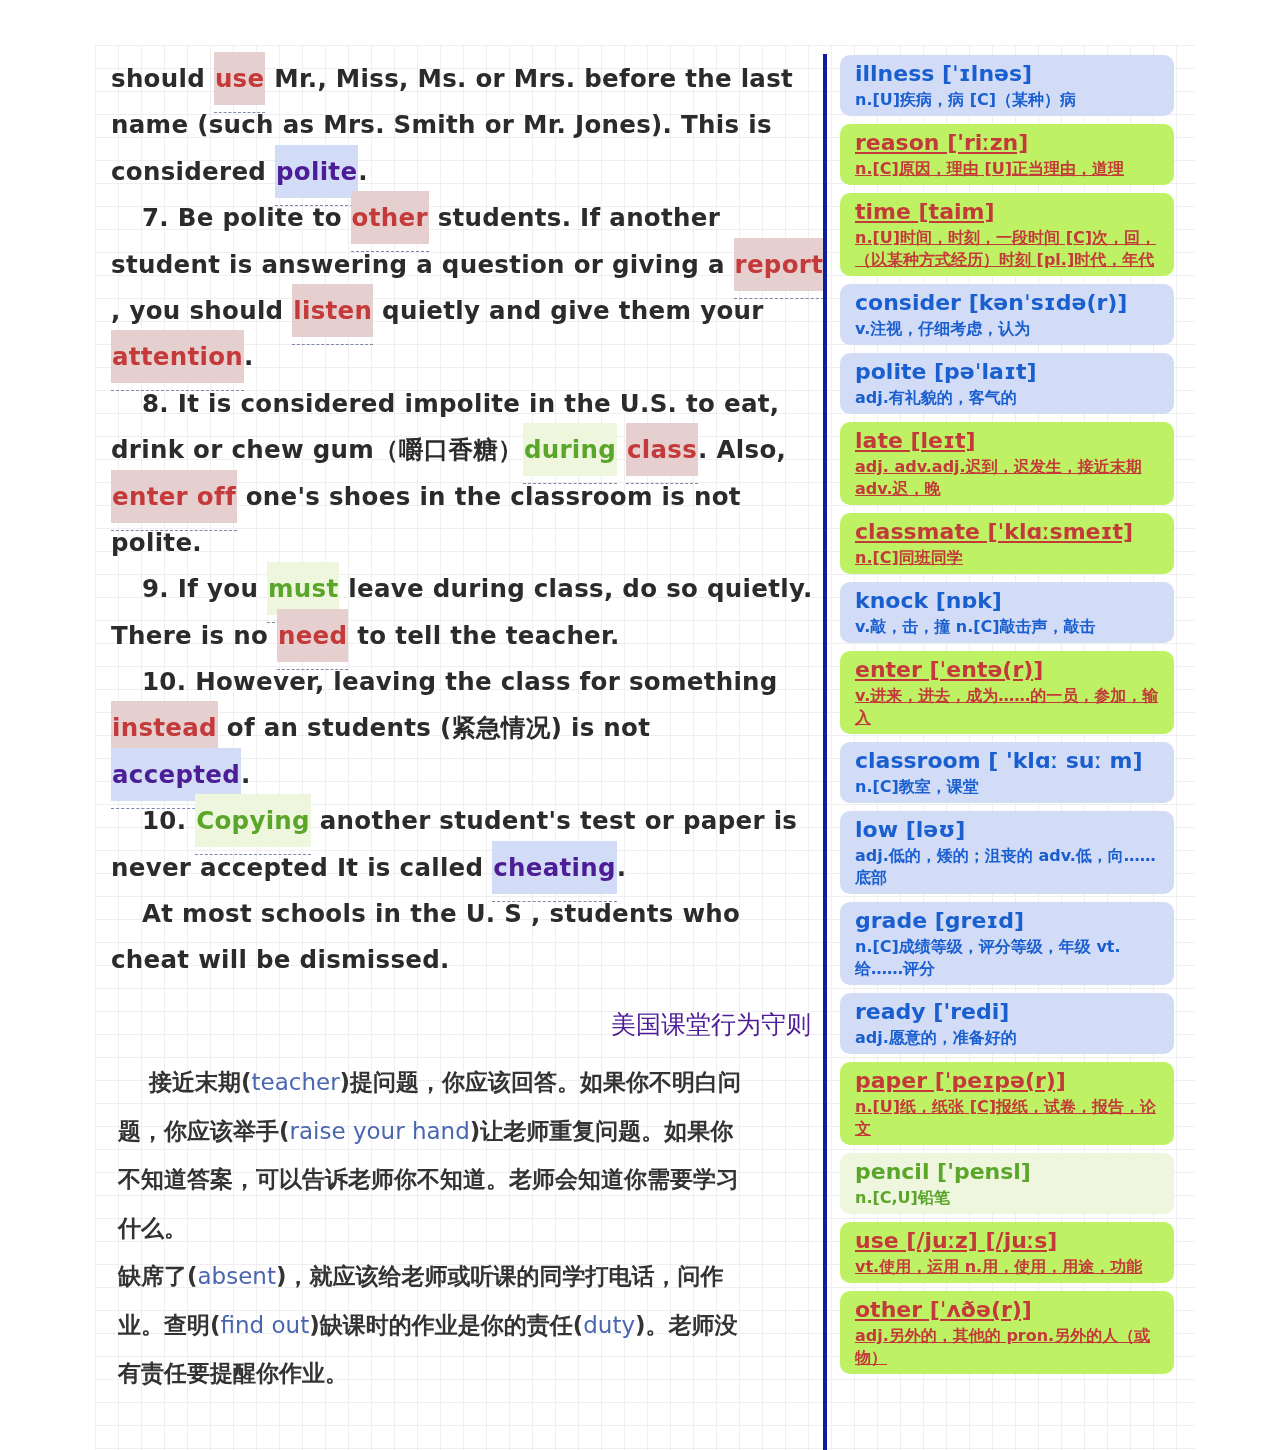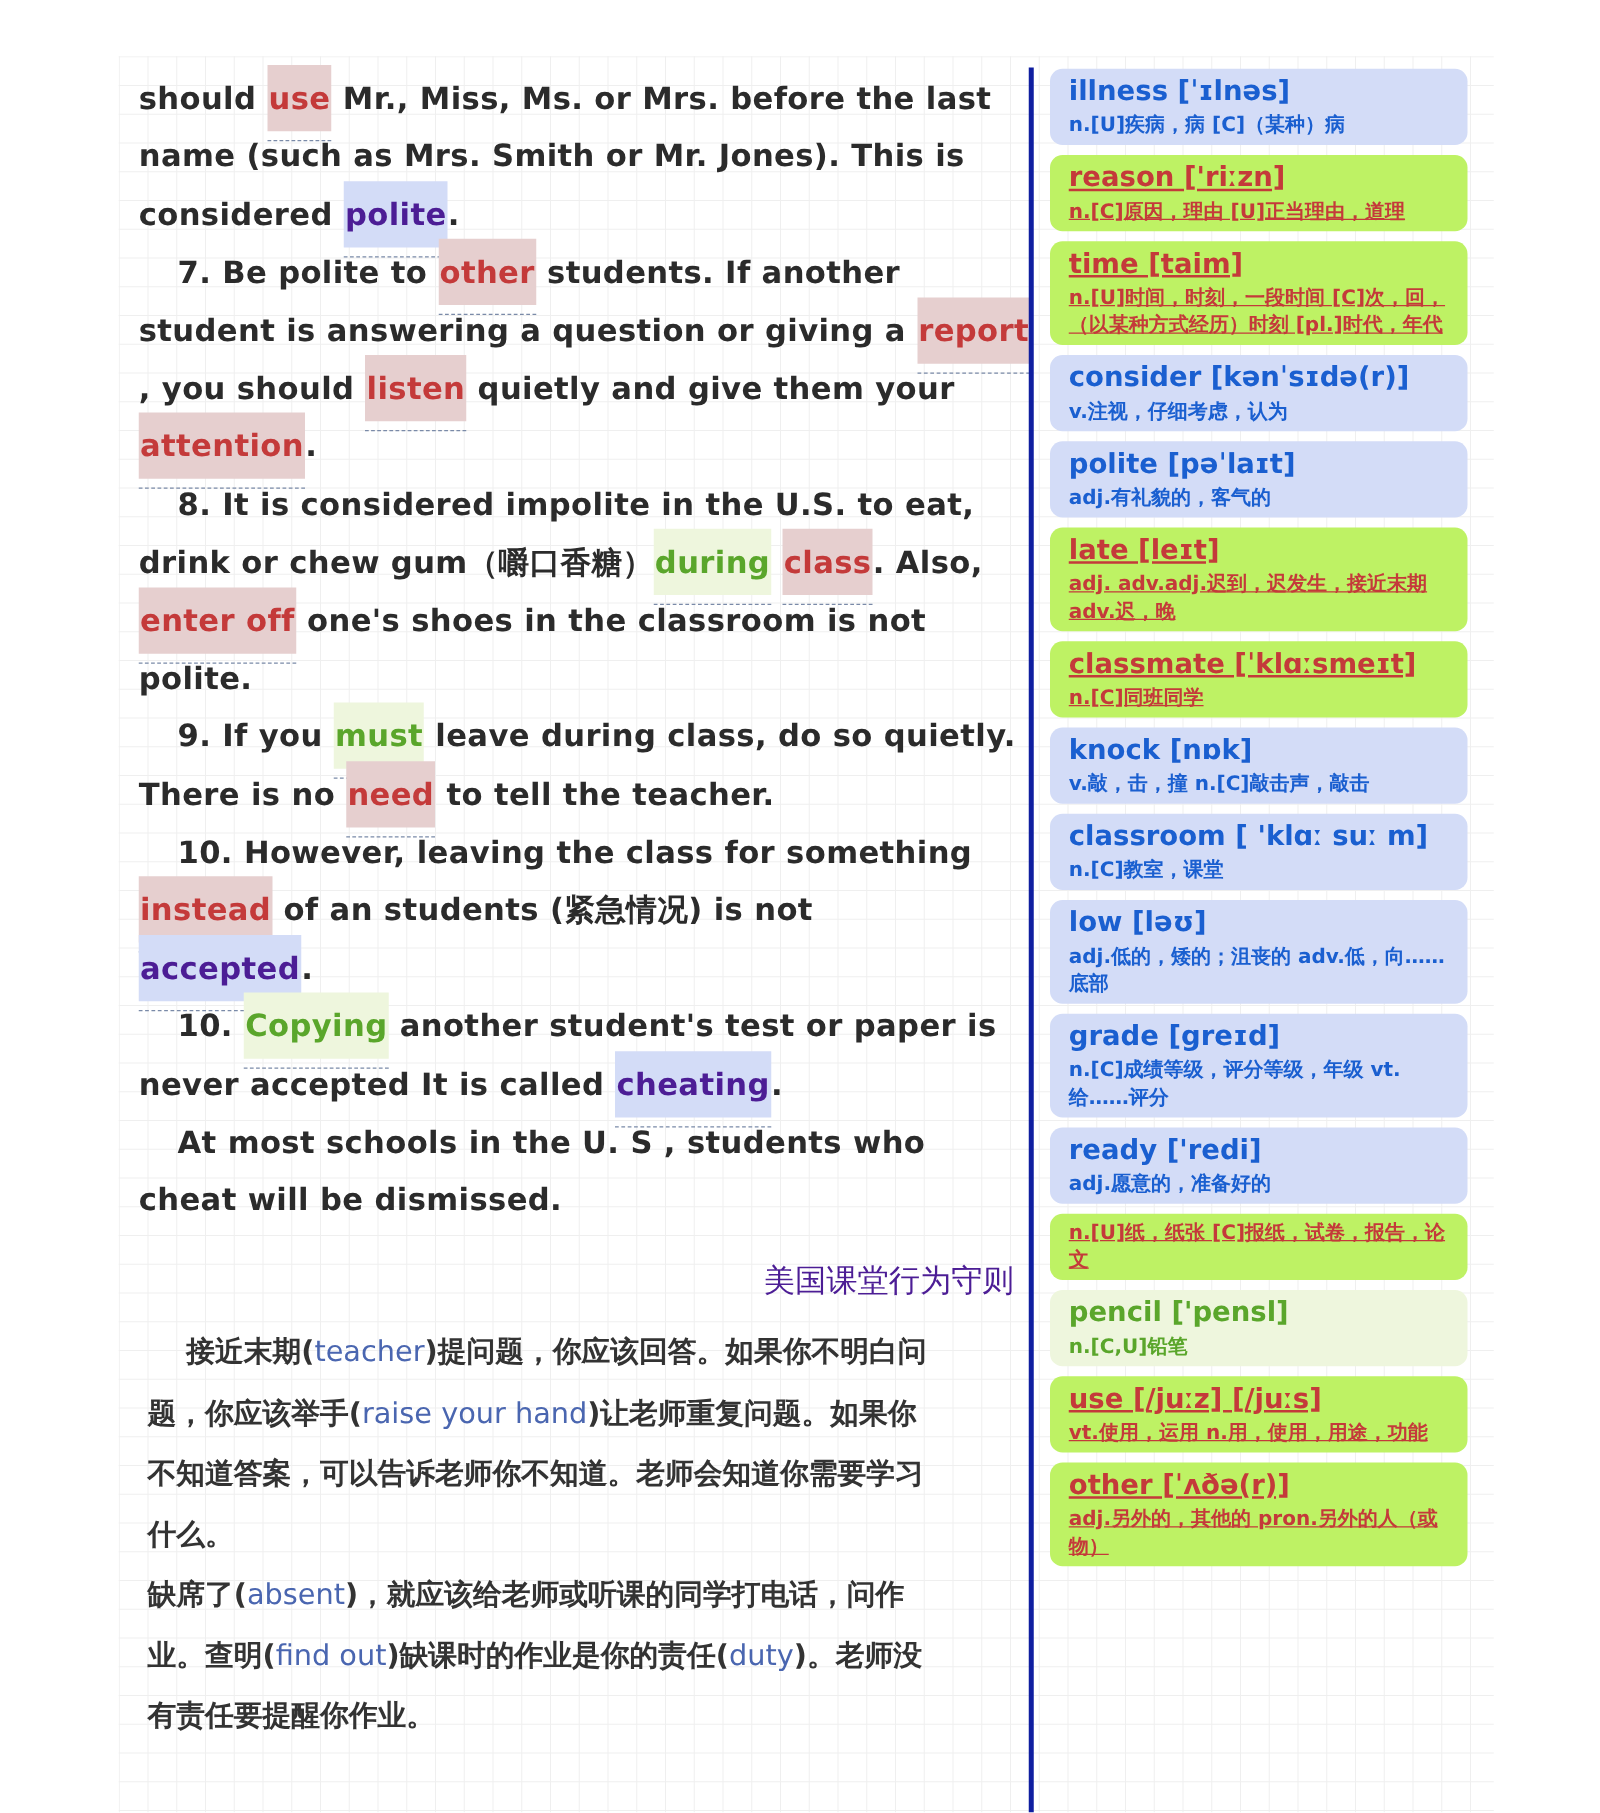--- a/index.html
+++ b/index.html
@@ -123,37 +123,42 @@
       <div class="def">adj. adv.adj.迟到，迟发生，接近末期 adv.迟，晚</div>
     </div>
     <div class="card red">
       <div class="word">classmate [ˈklɑːsmeɪt]</div>
       <div class="def">n.[C]同班同学</div>
     </div>
     <div class="card blue">
       <div class="word">knock [nɒk]</div>
       <div class="def">v.敲，击，撞 n.[C]敲击声，敲击</div>
     </div>
+    <div class="card red">
+      <div class="word">enter [ˈentə(r)]</div>
+      <div class="def">v.进来，进去，成为……的一员，参加，输入</div>
+    </div>
     <div class="card blue">
       <div class="word">classroom [ 'klɑː suː m]</div>
       <div class="def">n.[C]教室，课堂</div>
     </div>
     <div class="card blue">
       <div class="word">low [ləʊ]</div>
       <div class="def">adj.低的，矮的；沮丧的 adv.低，向……底部</div>
     </div>
     <div class="card blue">
       <div class="word">grade [greɪd]</div>
       <div class="def">n.[C]成绩等级，评分等级，年级 vt.给……评分</div>
     </div>
     <div class="card blue">
       <div class="word">ready ['redi]</div>
       <div class="def">adj.愿意的，准备好的</div>
     </div>
     <div class="card red">
+      <div class="word">paper [ˈpeɪpə(r)]</div>
       <div class="def">n.[U]纸，纸张 [C]报纸，试卷，报告，论文</div>
     </div>
     <div class="card green">
       <div class="word">pencil ['pensl]</div>
       <div class="def">n.[C,U]铅笔</div>
     </div>
     <div class="card red">
       <div class="word">use [/juːz] [/juːs]</div>
       <div class="def">vt.使用，运用 n.用，使用，用途，功能</div>
     </div>

